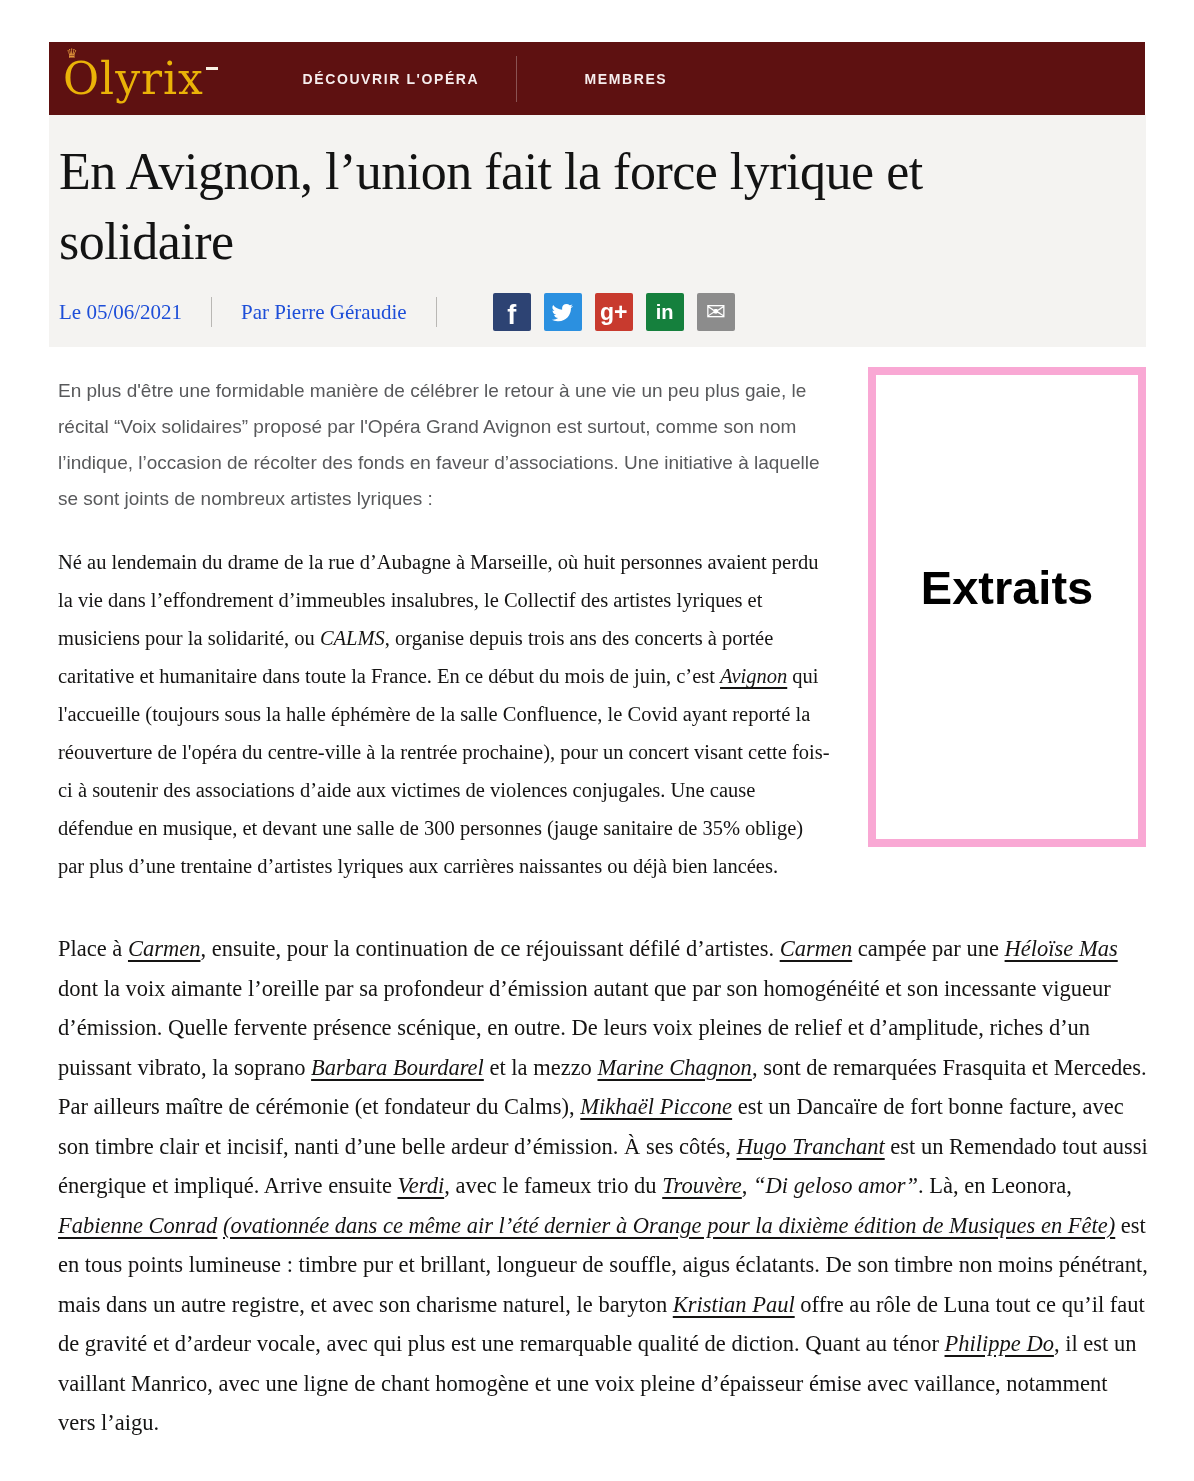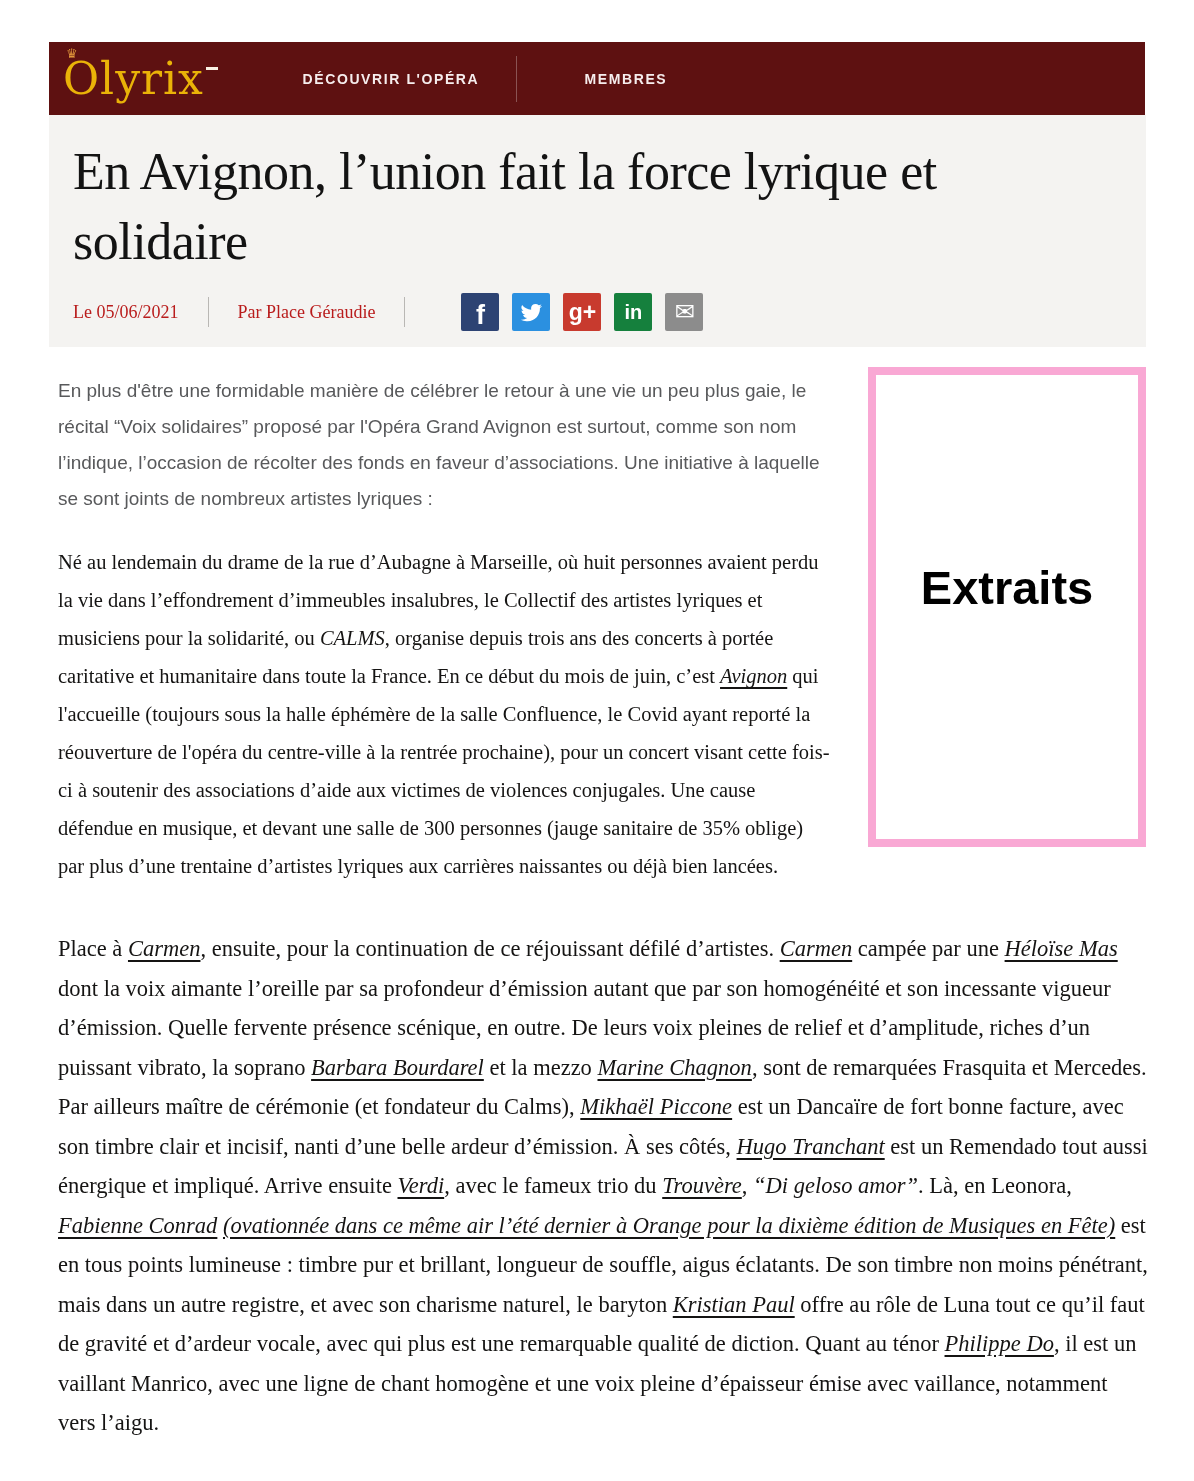--- a/index.html
+++ b/index.html
@@ -41,30 +41,30 @@
     font-family: "Liberation Sans", sans-serif;
     font-size: 14px; font-weight: bold; letter-spacing: 1.6px;
     color: #f6eded;
   }
   .nav-divider { width: 1px; height: 46px; background: rgba(255,255,255,0.28); }
 
   
   .title-section {
     margin-left: 49px; width: 1097px;
     background: #f4f3f1;
-    padding: 22px 40px 16px 24px;
+    padding: 22px 40px 16px 10px;
   }
   h1.article-title {
     font-size: 52px; line-height: 70px; font-weight: normal;
     letter-spacing: -0.5px; color: #131313; max-width: 1080px;
   }
   .byline-row {
     margin-top: 16px; display: flex; align-items: center;
   }
-  .byline-text { font-size: 18px; color: #b91c1c; }
+  .byline-text { font-size: 21px; color: #1d4ed8; }
   .byline-divider { width: 1px; height: 30px; background: #b9b7b4; margin: 0 29px; }
   .share-row { display: flex; gap: 13px; margin-left: 27px; }
   .share-btn {
     width: 38px; height: 38px; border-radius: 2px;
     display: flex; align-items: center; justify-content: center;
     cursor: pointer; color: #ffffff;
     font-family: "Liberation Sans", sans-serif; font-weight: bold;
   }
   .share-btn.facebook { background: #2d4373; font-size: 27px; padding-top: 7px; }
   .share-btn.twitter  { background: #2b90e0; }
@@ -129,21 +129,21 @@
     <div class="nav-cell second">
       <span class="nav-label">MEMBRES</span>
     </div>
   </header>
 
   <section class="title-section">
     <h1 class="article-title">En Avignon, l’union fait la force lyrique et solidaire</h1>
     <div class="byline-row">
       <span class="byline-text">Le 05/06/2021</span>
       <span class="byline-divider"></span>
-      <span class="byline-text">Par Place Géraudie</span>
+      <span class="byline-text">Par Pierre Géraudie</span>
       <span class="byline-divider"></span>
       <div class="share-row">
         <div class="share-btn facebook">
           <span>f</span>
         </div>
         <div class="share-btn twitter">
           <svg class="tw-svg" viewBox="0 0 24 24">
             <path d="M23 5.1c-.8.4-1.7.7-2.6.8.9-.6 1.6-1.5 2-2.5-.9.5-1.9.9-2.9 1.1A4.6 4.6 0 0 0 11.6 8c0 .4 0 .7.1 1A13 13 0 0 1 2.2 4.2a4.6 4.6 0 0 0 1.4 6.1c-.7 0-1.4-.2-2-.5v.1c0 2.2 1.6 4.1 3.7 4.5-.4.1-.8.2-1.2.2-.3 0-.6 0-.9-.1a4.6 4.6 0 0 0 4.3 3.2A9.2 9.2 0 0 1 .7 19.5 13 13 0 0 0 7.8 21c8.4 0 13-7 13-13v-.6c.9-.6 1.7-1.4 2.2-2.3z"></path>
           </svg>
         </div>

